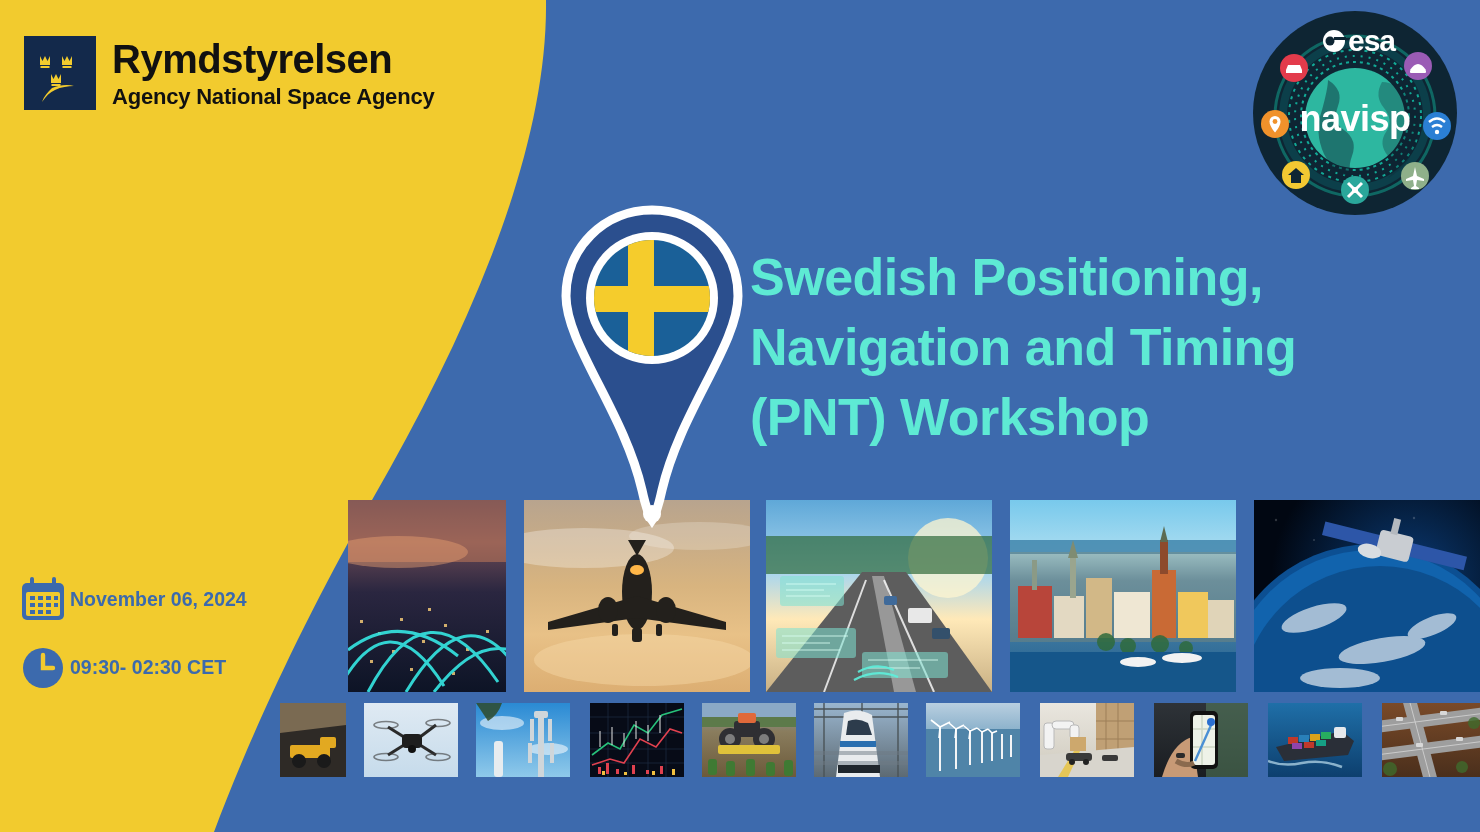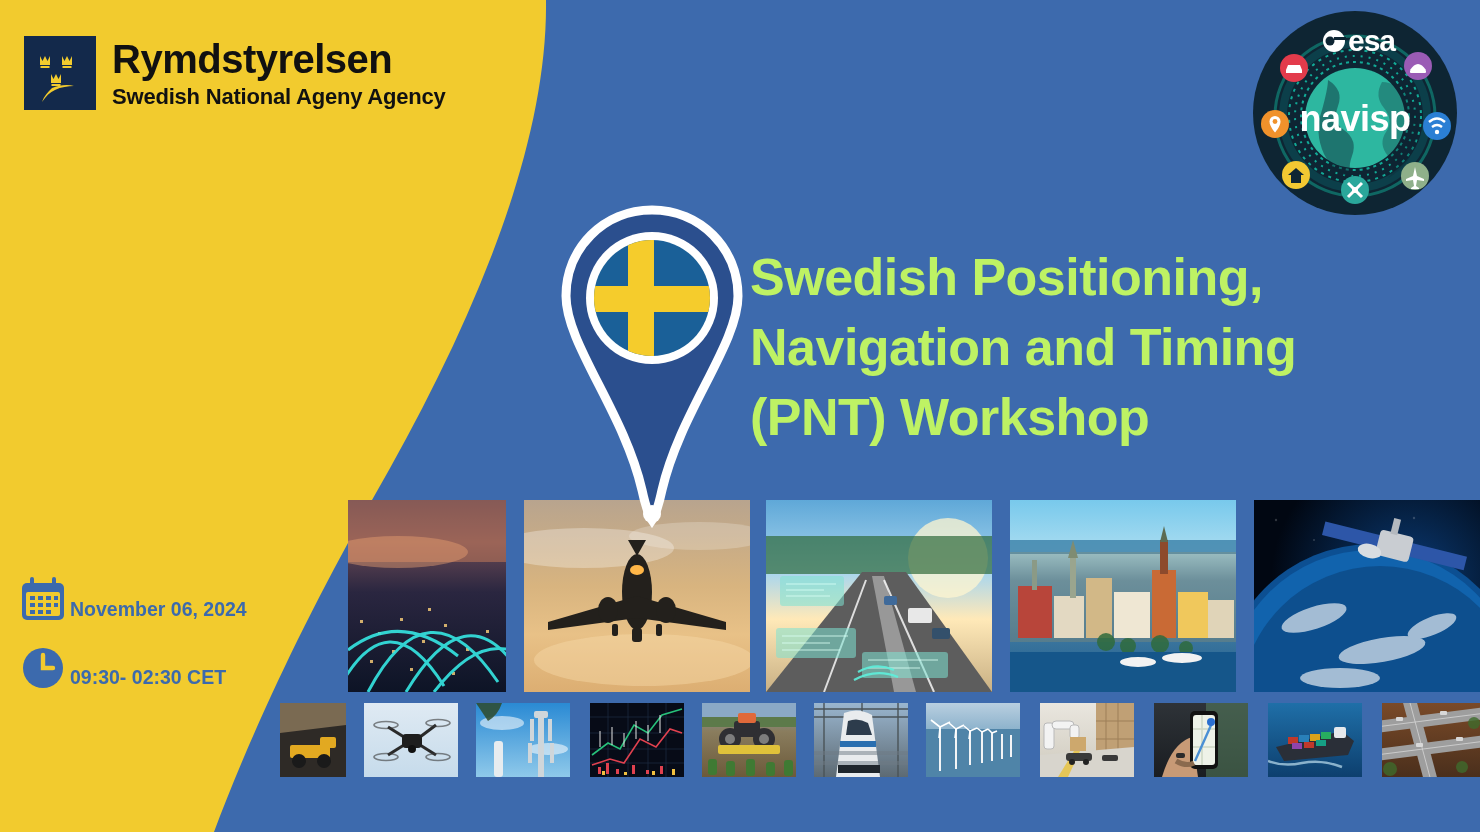--- a/index.html
+++ b/index.html
@@ -29,27 +29,27 @@
 
   
   .navisp { position:absolute; right:20px; top:8px; width:210px; height:210px; z-index:6; }
 
   
   .pin-wrap { position:absolute; left:552px; top:198px; width:200px; height:330px; z-index:4; }
 
   
   .headline {
     position:absolute; left:750px; top:242px; width:660px; z-index:5;
-    color:#bef264; font-size:52px; font-weight:bold; line-height:1.35;
+    color:#5eead4; font-size:52px; font-weight:bold; line-height:1.35;
     letter-spacing:-0.5px; white-space:pre-line;
   }
 
   
   .info { position:absolute; left:16px; top:576px; z-index:6; width:330px; }
-  .info-row { display:flex; align-items:flex-end; margin-bottom:22px; }
+  .info-row { display:flex; align-items:flex-start; margin-bottom:22px; }
   .info-row:last-child { margin-bottom:0; }
   .info-icon { width:54px; flex:0 0 54px; display:flex; justify-content:center; }
   .info-text {
     color:#3c6aad; font-size:19.5px; font-weight:bold; line-height:1.34;
     white-space:pre-line; padding-top:3px;
   }
   .info-row.calendar .info-text { padding-top:10px; }
   .info-row.clock .info-text { padding-top:10px; }
 
   
@@ -487,21 +487,21 @@
           <path d="M38 20 l2.5 5 2.5 -5 2.5 5 2.5 -5 v9 h-10 z"></path>
           <path d="M38.5 30 h9 v2 h-9 z"></path>
           <path d="M27 38 l2.5 5 2.5 -5 2.5 5 2.5 -5 v9 h-10 z"></path>
           <path d="M27.5 48 h9 v2 h-9 z"></path>
           <path d="M28 52 C24 56 20 60 18 66 C22 60 26 56 31 54 C37 51 44 50 50 50 C44 48 35 49 28 52 Z"></path>
         </g>
       </svg>
     </div>
     <div class="snsa-text">
       <div class="snsa-title">Rymdstyrelsen</div>
-      <div class="snsa-sub">Swedish National Ageny Agency</div>
+      <div class="snsa-sub">Agency National Space Agency</div>
     </div>
   </div>
 
   <div class="navisp">
     <svg viewBox="0 0 210 210" width="210" height="210">
       <circle cx="105" cy="105" r="102" fill="#0e2533"></circle>
       <circle cx="105" cy="108" r="80" fill="none" stroke="#0f6f68" stroke-width="3" opacity=".9"></circle>
       <circle cx="105" cy="108" r="72" fill="none" stroke="#0c3f4a" stroke-width="8"></circle>
       <g stroke="#13c1a8" stroke-width="2" fill="none" opacity=".85">
         <circle cx="105" cy="108" r="66" stroke-dasharray="3 5"></circle>

